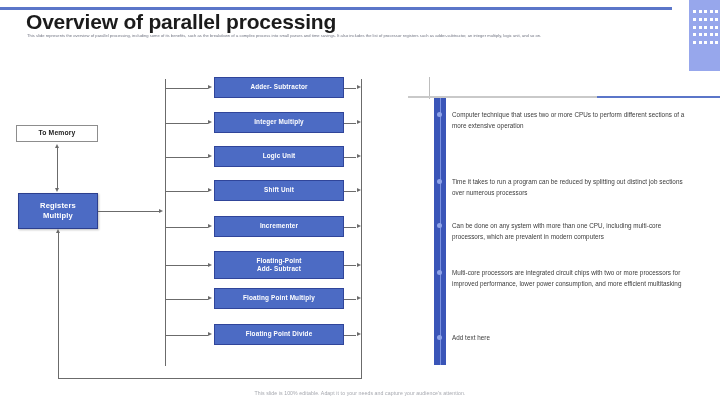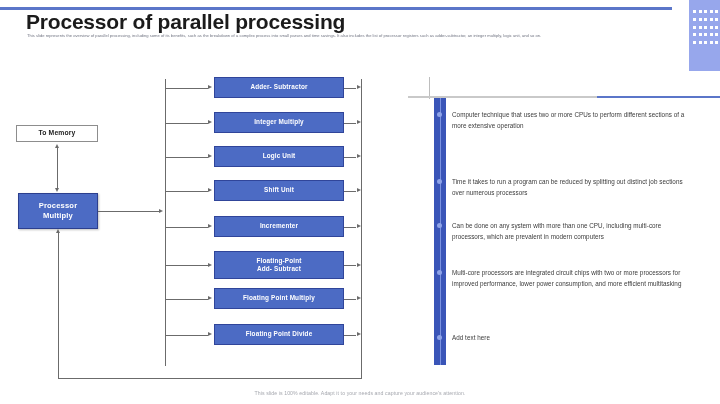--- a/index.html
+++ b/index.html
@@ -231,33 +231,33 @@
       <div class="dot" style="left: 15.2px; top: 33.4px;"></div>
       <div class="dot" style="left: 20.8px; top: 33.4px;"></div>
       <div class="dot" style="left: 26.4px; top: 33.4px;"></div>
       <div class="dot" style="left: 4px; top: 41.2px;"></div>
       <div class="dot" style="left: 9.6px; top: 41.2px;"></div>
       <div class="dot" style="left: 15.2px; top: 41.2px;"></div>
       <div class="dot" style="left: 20.8px; top: 41.2px;"></div>
       <div class="dot" style="left: 26.4px; top: 41.2px;"></div>
     </div>
 
-  <div class="title">Processor of parallel processing</div>
+  <div class="title">Overview of parallel processing</div>
   <div class="subtitle">This slide represents the overview of parallel processing, including some of its benefits, such as the breakdown of a complex process into small parses and time savings. It also includes the list of processor registers such as adder-subtractor, an integer multiply, logic unit, and so on.</div>
 
   <div class="diagram">
 
     <div class="node white" style="left:16px; top:65px; width:82px; height:17px; font-size:6.8px;">To Memory</div>
 
     <div class="line v" style="left:57px; top:86px; height:44px;"></div>
     <div class="arrow-u" style="left:54.5px; top:84px;"></div>
     <div class="arrow-d" style="left:54.5px; top:128px;"></div>
 
     <div class="node reg" style="left:18px; top:133px; width:80px; height:36px; flex-direction:column;">
-      <span>Processor</span>
+      <span>Registers</span>
       <span>Multiply</span>
     </div>
 
     <div class="line h" style="left:98px; top:151px; width:62px;"></div>
     <div class="arrow-r" style="left:159px; top:148.5px;"></div>
 
     <div class="line v" style="left:165px; top:19px; height:287px;"></div>
 
     <div class="line v" style="left:361px; top:19px; height:300px;"></div>
 

